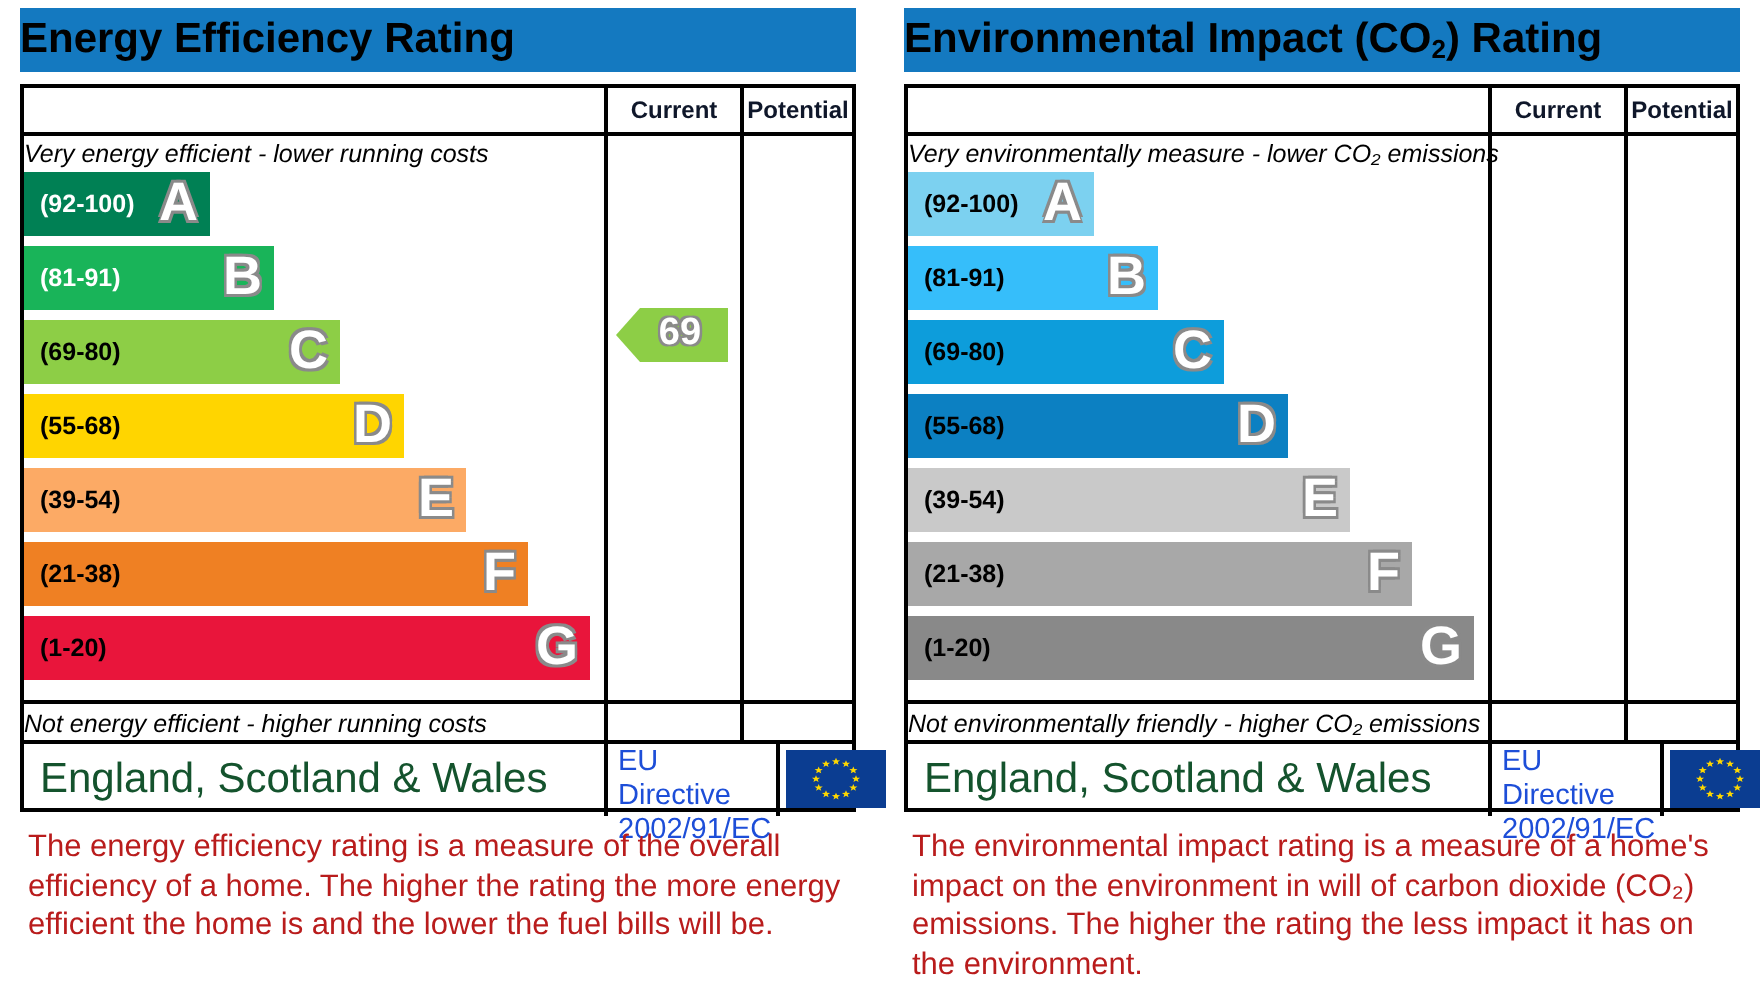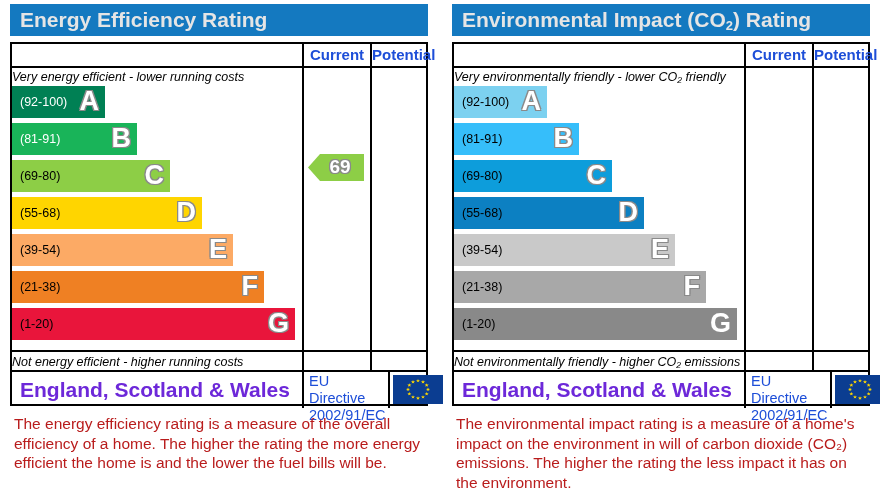--- a/index.html
+++ b/index.html
@@ -30,25 +30,24 @@
   .panel-co2 { left: 442px; }
 
   
   .title-bar {
     position: absolute;
     left: 10px;
     top: 4px;
     width: 418px;
     height: 32px;
     background: #1479c0;
-    color: #e5e5e5;
+    color: #000000;
     font-size: 21px;
     font-weight: bold;
     line-height: 32px;
-    padding-left: 10px;
     box-sizing: border-box;
     white-space: nowrap;
     overflow: hidden;
   }
   .title-bar sub {
     font-size: 13px;
     vertical-align: baseline;
     position: relative;
     top: 3px;
   }
@@ -72,23 +71,23 @@
     height: 24px;
     border-bottom: 2px solid #000000;
     box-sizing: border-box;
   }
   .head-cell {
     position: absolute;
     top: 0;
     height: 38px;
     line-height: 22px;
     text-align: center;
-    font-size: 15px;
+    font-size: 12px;
     font-weight: bold;
-    color: #1d4ed8;
+    color: #0f172a;
     box-sizing: border-box;
   }
   .head-current {
     left: 290px;
     width: 68px;
     border-left: 2px solid #000000;
   }
   .head-potential {
     left: 358px;
     width: 56px;
@@ -150,21 +149,21 @@
     height: 32px;
     box-sizing: border-box;
   }
   .band .range {
     position: absolute;
     left: 8px;
     top: 0;
     height: 24px;
     line-height: 32px;
     font-size: 12.5px;
-    font-weight: normal;
+    font-weight: bold;
     color: #000000;
     white-space: nowrap;
   }
   .band.dark .range { color: #ffffff; }
   .band .letter {
     position: absolute;
     right: 6px;
     top: 0;
     height: 32px;
     line-height: 31px;
@@ -218,22 +217,22 @@
     border-top: 2px solid #000000;
     box-sizing: border-box;
   }
   .country-name {
     position: absolute;
     left: 8px;
     top: 0;
     height: 36px;
     line-height: 36px;
     font-size: 21px;
-    font-weight: bold;
-    color: #6d28d9;
+    font-weight: normal;
+    color: #14532d;
     white-space: nowrap;
   }
   .directive {
     position: absolute;
     left: 290px;
     top: 0;
     width: 86px;
     height: 36px;
     border-left: 2px solid #000000;
     box-sizing: border-box;
@@ -379,21 +378,21 @@
     <div class="table">
 
       <div class="head-row">
         <div class="head-cell head-current">Current</div>
         <div class="head-cell head-potential">Potential</div>
       </div>
 
       <div class="col-rule col-rule-1"></div>
       <div class="col-rule col-rule-2"></div>
 
-      <div class="cap cap-top">Very environmentally friendly - lower CO₂ friendly</div>
+      <div class="cap cap-top">Very environmentally measure - lower CO₂ emissions</div>
 
       <div class="bands" id="co2-bands">
           <div class="band" style="top: 0px; width: 93px; background: rgb(124, 209, 240);">
             <span class="range">(92-100)</span>
             <span class="letter">A</span>
           </div>
           <div class="band" style="top: 37px; width: 125px; background: rgb(54, 190, 250);">
             <span class="range">(81-91)</span>
             <span class="letter">B</span>
           </div>

